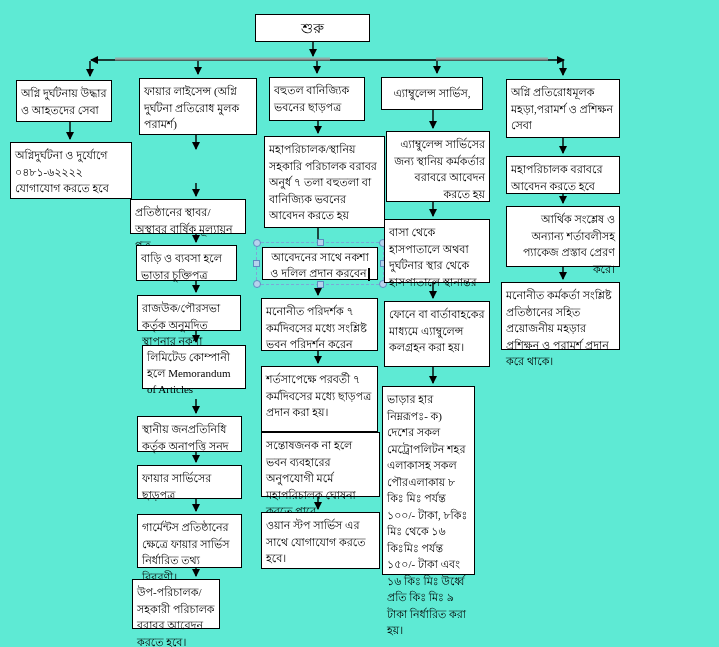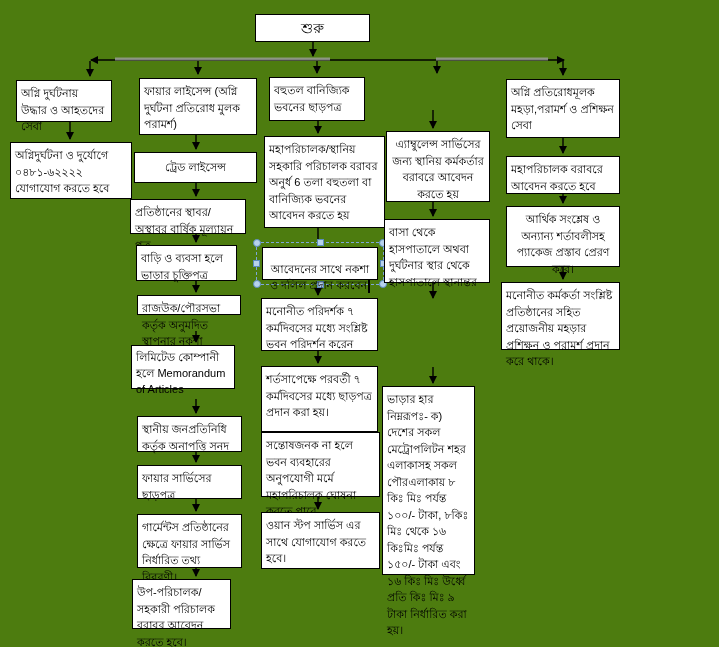--- a/index.html
+++ b/index.html
@@ -1,37 +1,37 @@
 <!DOCTYPE html>
 <html><head>
 <meta charset="utf-8">
 <style>
   html,body{margin:0;padding:0;background:#ffffff;}
   #canvas{
-    position:relative;width:719px;height:647px;background:#4d7c0f;overflow:hidden;
-    font-family:Liberation Sans, sans-serif;font-size:11px;color:#000;
+    position:relative;width:719px;height:647px;background:#5eead4;overflow:hidden;
+    font-family:Liberation Serif, serif;font-size:11px;color:#000;
   }
   .node{
     position:absolute;border:1.6px solid #000;background:#fff;
     padding:4px 4px;box-sizing:border-box;line-height:1.5;
   }
-  .center{text-align:center;}
+  .center{text-align:right;}
   .vcenter{display:flex;align-items:center;justify-content:center;padding:2px;}
   .big{font-size:14px;}
   #connectors{position:absolute;left:0;top:0;width:719px;height:647px;}
   .selframe{
     position:absolute;left:256px;top:242px;width:128px;height:43px;
     border:1px dashed #7da7d8;box-sizing:border-box;background:transparent;
   }
   .handle{position:absolute;background:#b7d2ec;border:1px solid #5c8cc0;box-sizing:border-box;}
   .handle.circ{width:8px;height:8px;border-radius:50%;}
   .handle.sq{width:7px;height:7px;}
   .textbox-selected{
     position:absolute;border:1.5px solid #000;background:#fff;
-    padding:14px 3px;box-sizing:border-box;line-height:1.45;text-align:center;
+    padding:2px 3px;box-sizing:border-box;line-height:1.45;text-align:center;
   }
   .cursor{
     display:inline-block;width:2px;height:13px;background:#000;
     vertical-align:middle;margin-left:1px;
   }
   .memo{line-height:1.45;}
 </style>
 </head>
 <body>
 
@@ -97,53 +97,50 @@
   <div class="node" style="left:16px;top:80px;width:96px;height:42px">
     <span>অগ্নি দুর্ঘটনায় উদ্ধার ও আহতদের সেবা</span>
   </div>
   <div class="node" style="left:10px;top:142px;width:122px;height:57px">
     <span>অগ্নিদুর্ঘটনা ও দুর্যোগে ০৪৮১-৬২২২২ যোগাযোগ করতে হবে</span>
   </div>
 
   <div class="node" style="left:139px;top:78px;width:118px;height:57px">
     <span>ফায়ার লাইসেন্স (অগ্নি দুর্ঘটনা প্রতিরোধ মুলক পরামর্শ)</span>
   </div>
-  <div class="node vcenter" style="left:134px;top:152px;width:123px;height:31px">
-    <span>ট্রেড লাইসেন্স</span>
-  </div>
   <div class="node" style="left:130px;top:199px;width:116px;height:35px">
     <span>প্রতিষ্ঠানের স্থাবর/অস্থাবর বার্ষিক মূল্যায়ন পত্র</span>
   </div>
   <div class="node" style="left:136px;top:245px;width:101px;height:36px">
     <span>বাড়ি ও ব্যবসা হলে ভাড়ার চুক্তিপত্র</span>
   </div>
-  <div class="node" style="left:137px;top:295px;width:104px;height:20px">
+  <div class="node" style="left:137px;top:295px;width:104px;height:36px">
     <span>রাজউক/পৌরসভা কর্তৃক অনুমদিত স্থাপনার নকশা</span>
   </div>
-  <div class="node memo" style="left:131px;top:345px;width:104px;height:44px">
+  <div class="node memo" style="left:142px;top:345px;width:104px;height:44px">
     <span>লিমিটেড কোম্পানী হলে Memorandum of Articles</span>
   </div>
   <div class="node" style="left:137px;top:465px;width:105px;height:34px">
     <span>ফায়ার সার্ভিসের  ছাড়পত্র</span>
   </div>
   <div class="node" style="left:137px;top:416px;width:105px;height:36px">
     <span>স্থানীয় জনপ্রতিনিধি কর্তৃক অনাপত্তি সনদ</span>
   </div>
   <div class="node" style="left:137px;top:514px;width:105px;height:54px">
     <span>গার্মেন্টস প্রতিষ্ঠানের ক্ষেত্রে ফায়ার সার্ভিস  নির্ধারিত তথ্য বিবরণী।</span>
   </div>
-  <div class="node" style="left:132px;top:579px;width:99px;height:50px">
+  <div class="node" style="left:132px;top:579px;width:88px;height:50px">
     <span>উপ-পরিচালক/সহকারী পরিচালক বরাবর আবেদন করতে হবে।</span>
   </div>
 
   <div class="node" style="left:269px;top:77px;width:96px;height:44px">
     <span>বহুতল বানিজ্যিক ভবনের ছাড়পত্র</span>
   </div>
   <div class="node" style="left:264px;top:136px;width:121px;height:92px">
-    <span>মহাপরিচালক/স্থানিয় সহকারি পরিচালক বরাবর অনুর্ধ 6 তলা  বহুতলা বা বানিজ্যিক ভবনের আবেদন করতে হয়</span>
+    <span>মহাপরিচালক/স্থানিয় সহকারি পরিচালক বরাবর অনুর্ধ ৭ তলা  বহুতলা বা বানিজ্যিক ভবনের আবেদন করতে হয়</span>
   </div>
 
   <div class="selframe">
     <div class="handle circ" style="left:-4px;top:-4px"></div>
     <div class="handle sq" style="left:60px;top:-4px"></div>
     <div class="handle circ" style="right:-4px;top:-4px"></div>
     <div class="handle sq" style="left:-4px;top:17px"></div>
     <div class="handle sq" style="right:-4px;top:17px"></div>
     <div class="handle circ" style="left:-4px;bottom:-4px"></div>
     <div class="handle sq" style="left:60px;bottom:-4px"></div>
@@ -159,25 +156,31 @@
   <div class="node" style="left:261px;top:366px;width:117px;height:66px">
     <span>শর্তসাপেক্ষে পরবর্তী ৭ কর্মদিবসের মধ্যে ছাড়পত্র প্রদান করা হয়।</span>
   </div>
   <div class="node" style="left:261px;top:432px;width:119px;height:65px">
     <span>সন্তোষজনক  না হলে ভবন ব্যবহারের অনুপযোগী মর্মে মহাপরিচালক ঘোষনা করতে পারে</span>
   </div>
   <div class="node" style="left:261px;top:512px;width:119px;height:57px">
     <span>ওয়ান স্টপ সার্ভিস এর সাথে যোগাযোগ করতে হবে।</span>
   </div>
 
+  <div class="node vcenter" style="left:381px;top:77px;width:102px;height:33px">
+    <span>এ্যাম্বুলেন্স সার্ভিস,</span>
+  </div>
   <div class="node center" style="left:386px;top:131px;width:104px;height:71px">
     <span>এ্যাম্বুলেন্স সার্ভিসের জন্য স্থানিয় কর্মকর্তার বরাবরে আবেদন করতে হয়</span>
   </div>
   <div class="node" style="left:384px;top:219px;width:106px;height:64px">
     <span>বাসা থেকে হাসপাতালে অথবা দুর্ঘটনার স্থার থেকে হাসপাতালে স্থানান্তর</span>
+  </div>
+  <div class="node" style="left:384px;top:301px;width:106px;height:66px">
+    <span>ফোনে বা বার্তাবাহকের মাধ্যমে এ্যাম্বুলেন্স কলগ্রহন করা হয়।</span>
   </div>
   <div class="node" style="left:382px;top:386px;width:93px;height:189px">
     <span>ভাড়ার হার নিম্নরূপঃ- ক) দেশের সকল মেট্রোপলিটন শহর এলাকাসহ সকল পৌরএলাকায় ৮ কিঃ মিঃ পর্যন্ত ১০০/- টাকা, ৮কিঃ মিঃ থেকে ১৬ কিঃমিঃ পর্যন্ত ১৫০/- টাকা এবং ১৬ কিঃ মিঃ উর্ধ্বে প্রতি কিঃ মিঃ ৯ টাকা নির্ধারিত করা হয়।</span>
   </div>
 
   <div class="node" style="left:506px;top:156px;width:114px;height:38px">
     <span>মহাপরিচালক বরাবরে আবেদন করতে হবে</span>
   </div>
   <div class="node" style="left:506px;top:79px;width:114px;height:59px">
     <span>অগ্নি প্রতিরোধমূলক মহড়া,পরামর্শ ও প্রশিক্ষন সেবা</span>

